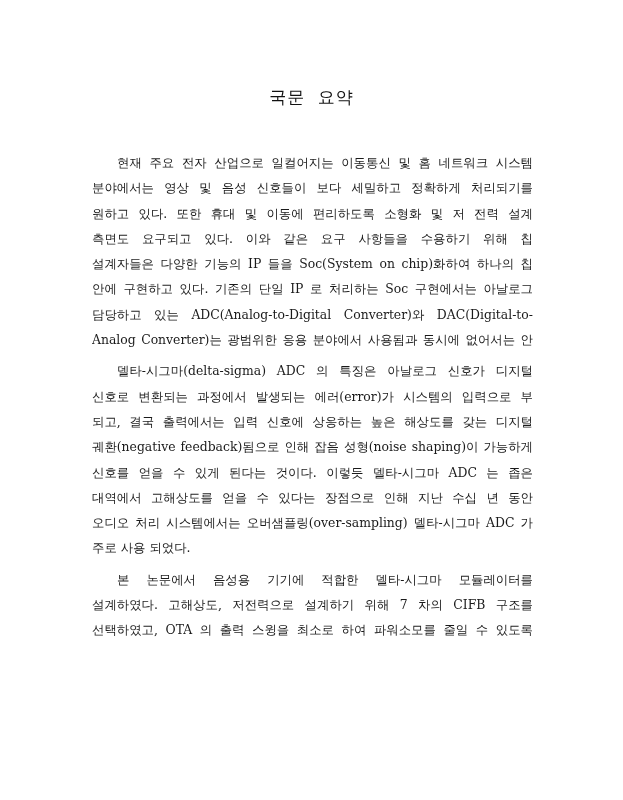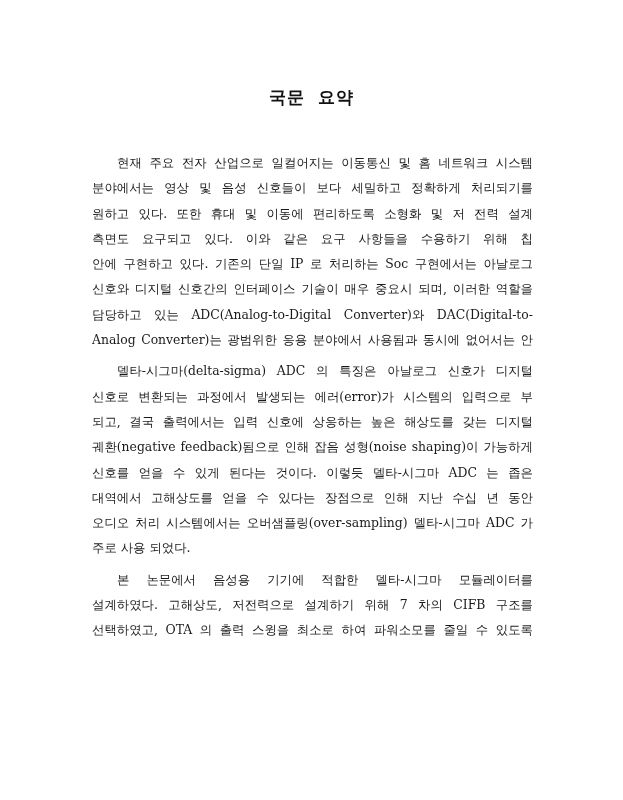--- a/index.html
+++ b/index.html
@@ -23,21 +23,21 @@
       height: 800px;
       background: #ffffff;
     }
     .title {
       position: absolute;
       top: 86px;
       left: 0;
       width: 623px;
       text-align: center;
       font-size: 17px;
-      font-weight: bold;
+      font-weight: normal;
       letter-spacing: 1px;
       word-spacing: 6px;
       color: #111;
     }
     .body-text {
       position: absolute;
       left: 92px;
       width: 441px;
       top: 150px;
     }
@@ -68,22 +68,22 @@
 <div class="page">
   <div class="title">국문 요약</div>
 
   <div class="body-text">
 
     <div>
       <span class="line indent">현재 주요 전자 산업으로 일컬어지는 이동통신 및 홈 네트워크 시스템</span>
       <span class="line">분야에서는 영상 및 음성 신호들이 보다 세밀하고 정확하게 처리되기를</span>
       <span class="line">원하고 있다. 또한 휴대 및 이동에 편리하도록 소형화 및 저 전력 설계</span>
       <span class="line">측면도 요구되고 있다. 이와 같은 요구 사항들을 수용하기 위해 칩</span>
+      <span class="line">설계자들은 다양한 기능의 IP 들을 Soc(System on chip)화하여 하나의 칩</span>
       <span class="line">안에 구현하고 있다. 기존의 단일 IP 로 처리하는 Soc 구현에서는 아날로그</span>
-      <span class="line">신호와 디지털 신호간의 인터페이스 기술이 매우 중요시 되며, 이러한 역할을</span>
       <span class="line">담당하고 있는 ADC(Analog-to-Digital Converter)와 DAC(Digital-to-</span>
       <span class="line">Analog Converter)는 광범위한 응용 분야에서 사용됨과 동시에 없어서는 안</span>
     </div>
     <div class="para-gap"></div>
 
     <div>
       <span class="line indent">델타-시그마(delta-sigma) ADC 의 특징은 아날로그 신호가 디지털</span>
       <span class="line">신호로 변환되는 과정에서 발생되는 에러(error)가 시스템의 입력으로 부</span>
       <span class="line">되고, 결국 출력에서는 입력 신호에 상응하는 높은 해상도를 갖는 디지털</span>
       <span class="line">궤환(negative feedback)됨으로 인해 잡음 성형(noise shaping)이 가능하게</span>

